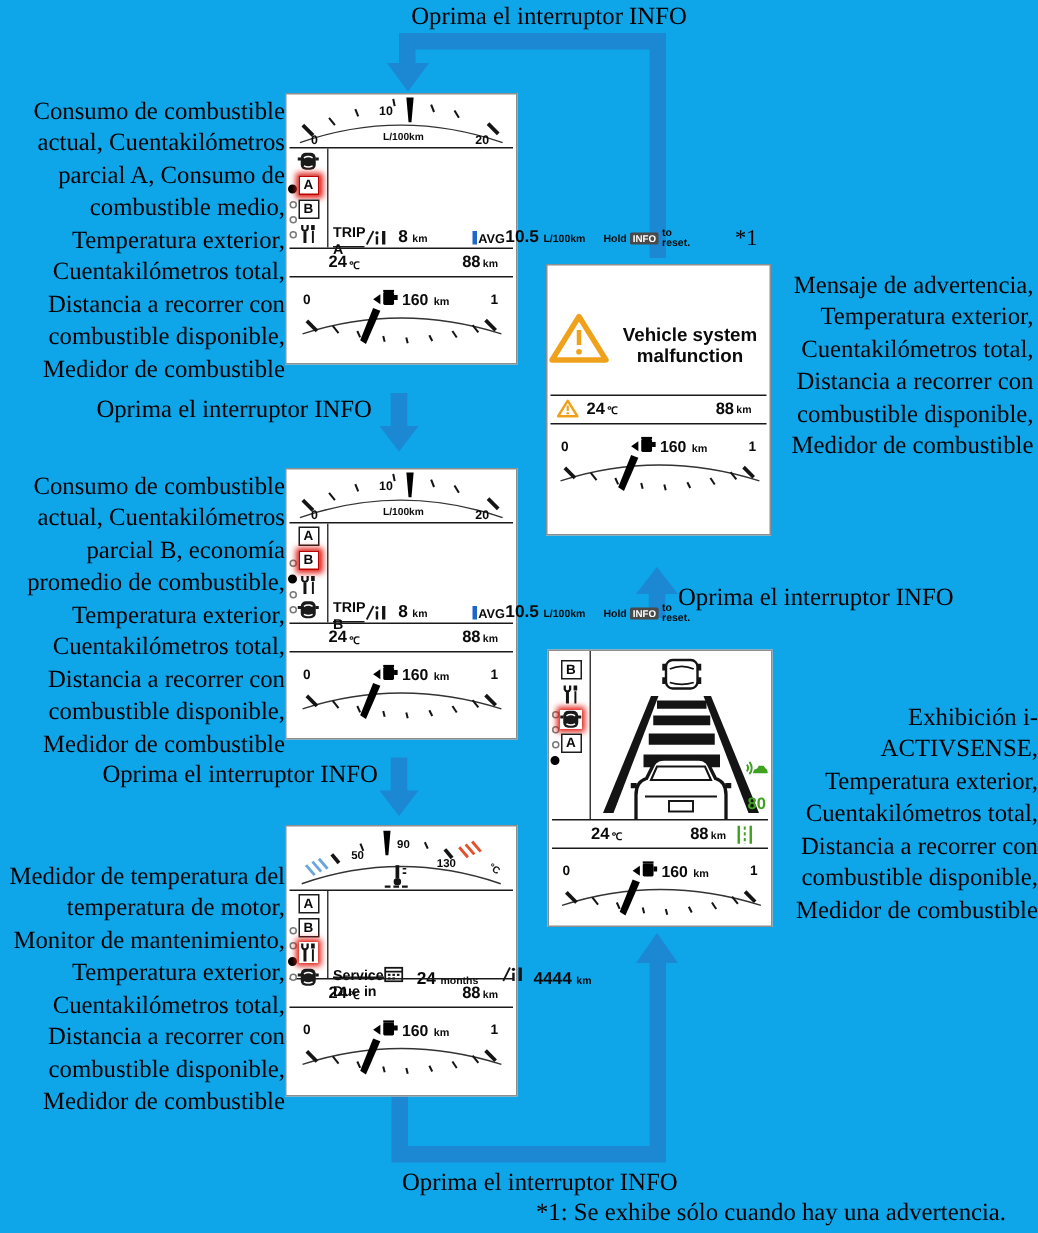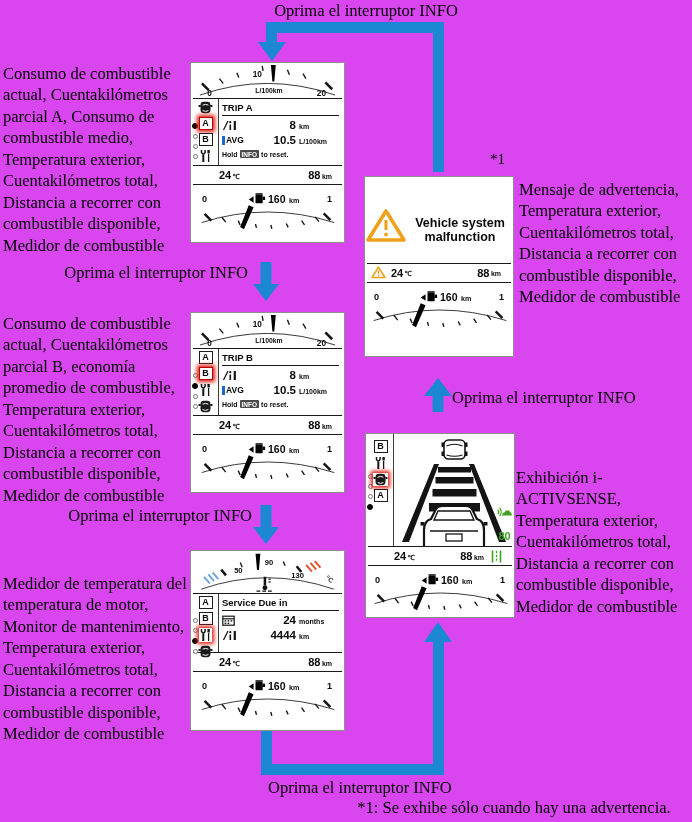--- a/index.html
+++ b/index.html
@@ -1,44 +1,44 @@
 <!DOCTYPE html>
 <html style="--arrow-blue: #1c87d2; --select-red: #e01b12; --warn-orange: #f0a11c; --active-green: #3fa120; --avg-blue: #1e66c8;"><head>
 <meta charset="utf-8">
 <style>
   :root{
     --arrow-blue:#1c87d2; --select-red:#e01b12; --warn-orange:#f0a11c;
     --active-green:#3fa120; --avg-blue:#1e66c8;
   }
   html,body{margin:0;padding:0;background:#fff;}
-  .canvas{position:relative;width:692px;height:822px;background:#d946ef;overflow:hidden;
+  .canvas{position:relative;width:692px;height:822px;background:#0ea5e9;overflow:hidden;
           font-family:"Liberation Serif",serif;color:#000;}
   .arrows{position:absolute;left:0;top:0;pointer-events:none;}
   .arrows path{fill:var(--arrow-blue);}
-  .desc{position:absolute;font-size:16.5px;line-height:1.3;}
+  .desc{position:absolute;font-size:16.5px;line-height:1.3;text-align:right;}
   .lbl{position:absolute;font-size:16.5px;white-space:nowrap;}
   .fnref{position:absolute;font-size:15px;}
   
   .display{position:absolute;background:#fff;border:1px solid #8e8e8e;display:flex;flex-direction:column;
            font-family:"Liberation Sans",sans-serif;color:#0a0a0a;box-sizing:border-box;}
   .hr{border-top:1.4px solid #1a1a1a;margin:0 2px;height:0;}
   .ggwrap{display:block;text-align:center;}
   .ggwrap svg{display:block;margin:0 auto;}
   .body{display:flex;flex:0 0 auto;}
   .body.trip{height:66px;} .body.maint{height:58px;} .body.road{height:112px;}
   .strip{width:27px;border-right:1px solid #3a3a3a;position:relative;flex:0 0 27px;}
   .dots{position:absolute;left:2px;top:24px;display:flex;flex-direction:column;gap:5px;}
   .dots i{width:3px;height:3px;border:1px solid #777;border-radius:50%;background:#fff;}
   .dots i.on{background:#000;border-color:#000;width:4px;height:4px;margin-left:-1px;}
   .icons{position:absolute;left:7px;top:2px;display:flex;flex-direction:column;align-items:center;gap:3px;}
   .mb{width:14px;height:13px;box-sizing:border-box;border:1.6px solid #1c1c1c;font-size:9px;font-weight:bold;
       display:flex;align-items:center;justify-content:center;line-height:1;background:#fff;}
   .mi{display:inline-flex;}
   .sel{box-shadow:0 0 4px 2px var(--select-red);border-color:#b00 !important;}
-  .content{flex:1;padding:2px 5px 0 3px;display:flex;flex-direction:column;min-width:0;}
+  .content{flex:1;padding:2px 5px 0 3px;display:flex;flex-direction:row;min-width:0;margin-top:48px;}
   .scr-title{font-size:9.5px;font-weight:bold;border-bottom:1.2px solid #1a1a1a;padding:1px 0 2px;}
   .row{display:flex;align-items:baseline;margin-top:3px;}
   .lead{width:22px;flex:0 0 22px;align-self:center;}
   .avglabel{display:flex;align-items:center;gap:1px;font-size:8.5px;font-weight:bold;}
   .avgbar{width:3px;height:9px;background:var(--avg-blue);display:inline-block;}
   .val{flex:1;text-align:right;font-size:11.5px;font-weight:bold;}
   .unit{width:40px;flex:0 0 40px;font-size:7px;font-weight:bold;padding-left:3px;}
   .hold{display:flex;align-items:center;gap:2px;font-size:7px;font-weight:bold;margin-top:4px;}
   .chip{background:#4a4a4a;color:#fff;padding:0.5px 2px;border-radius:1px;font-size:6.5px;font-weight:bold;}
   .status{height:18px;flex:0 0 18px;display:flex;align-items:center;padding:0 12px 0 28px;}

